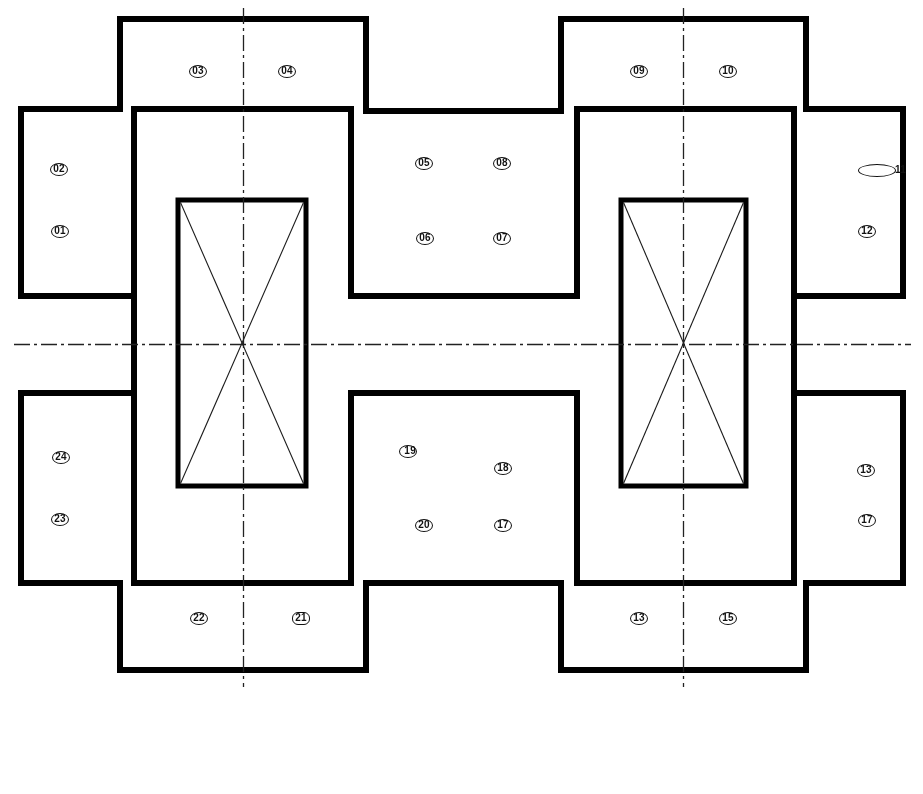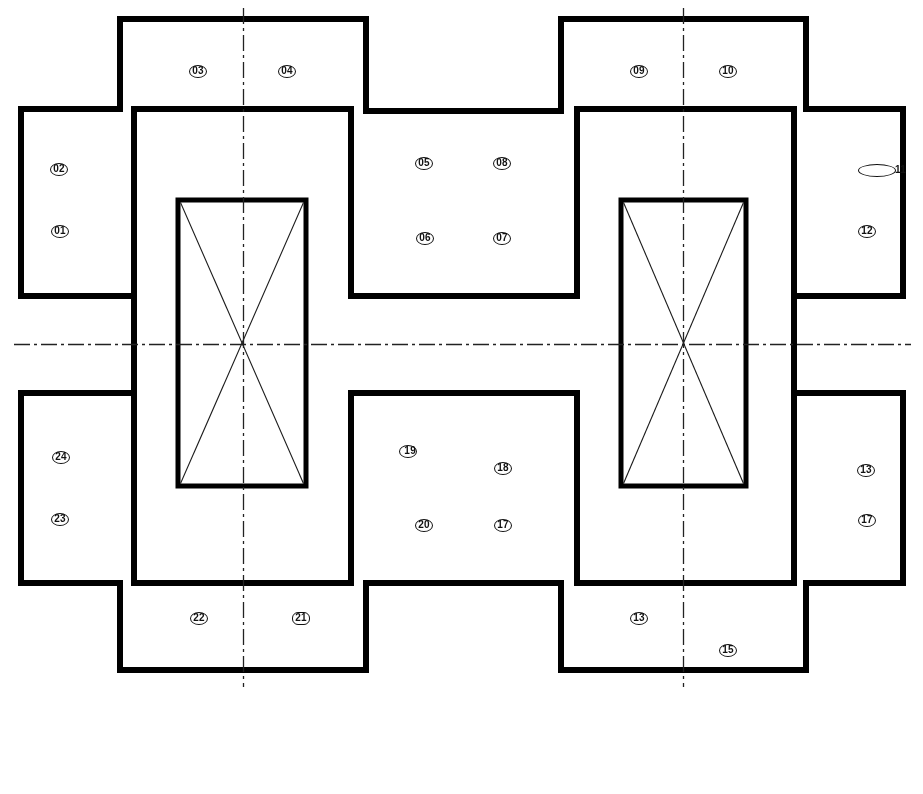--- a/index.html
+++ b/index.html
@@ -147,21 +147,21 @@
       <span class="badge" style="left: 415px; top: 156.5px;">05</span>
       <span class="badge" style="left: 416px; top: 231.5px;">06</span>
       <span class="badge" style="left: 493px; top: 231.5px;">07</span>
       <span class="badge" style="left: 493px; top: 156.5px;">08</span>
       <span class="badge" style="left: 630px; top: 64.5px;">09</span>
       <span class="badge" style="left: 719px; top: 64.5px;">10</span>
       <span class="badge" style="left: 858px; top: 163.5px; padding-left: 36px;">11</span>
       <span class="badge" style="left: 858px; top: 224.5px;">12</span>
       <span class="badge" style="left: 857px; top: 436px; margin-top: 28px;">13</span>
       <span class="badge" style="left: 858px; top: 513.5px;">17</span>
-      <span class="badge" style="left: 719px; top: 611.5px; margin-top: 32px;">15</span>
+      <span class="badge" style="left: 719px; top: 611.5px;">15</span>
       <span class="badge" style="left: 630px; top: 611.5px;">13</span>
       <span class="badge" style="left: 494px; top: 518.5px;">17</span>
       <span class="badge" style="left: 494px; top: 444.5px; margin-top: 17px;">18</span>
       <span class="badge" style="left: 399px; top: 444.5px; text-align: right;">19</span>
       <span class="badge" style="left: 415px; top: 518.5px;">20</span>
       <span class="badge" style="left: 292px; top: 611.5px; border-radius: 6px;">21</span>
       <span class="badge" style="left: 190px; top: 611.5px;">22</span>
       <span class="badge" style="left: 51px; top: 512.5px;">23</span>
       <span class="badge" style="left: 52px; top: 450.5px;">24</span>
     </div>

